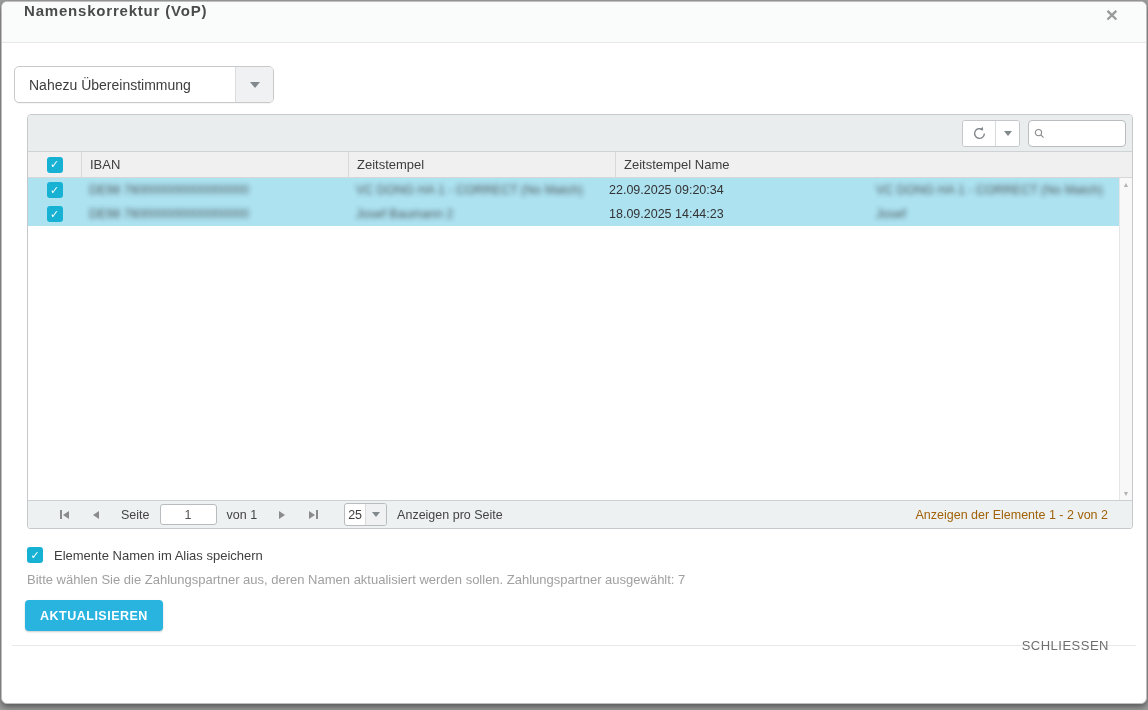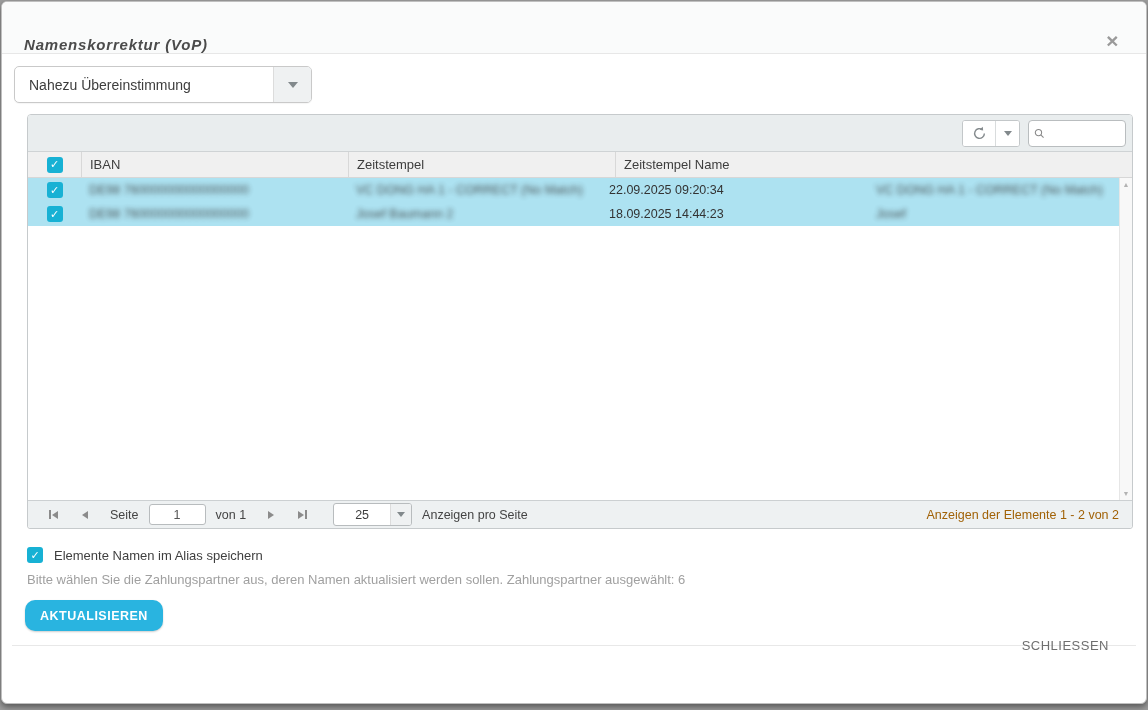--- a/index.html
+++ b/index.html
@@ -11,32 +11,32 @@
     overflow:hidden;
   }
   .dialog {
     position:absolute; left:1px; top:1px; width:1146px; height:703px;
     background:#ffffff; border:1px solid #bfbfbf; border-radius:6px;
     box-shadow:0 3px 6px rgba(0,0,0,.45);
     overflow:hidden;
   }
   
   .dlg-header {
-    position:absolute; top:0; left:0; right:0; height:52px;
+    position:absolute; top:0; left:0; right:0; height:41px;
     background:#fafbfb; border-bottom:1px solid #e7e7e7;
-    display:flex; align-items:flex-end; padding:0 22px;font-style:italic;
+    display:flex; align-items:flex-start; padding:0 22px;
   }
   .dlg-title { font-size:15px; font-weight:bold; color:#4b4b4b; letter-spacing:.8px; }
   .dlg-close {
     margin-left:auto; color:#9a9a9a; font-size:21px; line-height:1;
     cursor:pointer; font-weight:bold; padding:2px 6px;
   }
   
   .filter-select {
-    position:absolute; left:12px; top:64px; width:298px; height:37px;
+    position:absolute; left:12px; top:64px; width:260px; height:37px;
     background:#fff; border:1px solid #c9c9c9; border-radius:5px;
     display:flex; align-items:stretch; overflow:hidden;
     box-shadow:0 1px 1px rgba(0,0,0,.04);
   }
   .filter-select .val {
     flex:1; display:flex; align-items:center; padding:0 14px;
     font-size:14px; color:#3d3d3d;
   }
   .select-trigger {
     width:38px; background:#eff1f2; border-left:1px solid #dcdcdc;
@@ -97,46 +97,46 @@
   }
   .vscroll {
     position:absolute; right:0; top:0; bottom:0; width:13px;
     background:#f8f8f8; border-left:1px solid #e6e6e6;
     display:flex; flex-direction:column; justify-content:space-between; align-items:center;
     padding:3px 0; color:#b3b3b3; font-size:7px;
   }
   .grid-pager {
     height:28px; background:#eef1f2; border-top:1px solid #ccd0d2;
     display:flex; align-items:center; font-size:12.5px; color:#444;
-    padding:0 9px; border-radius:0 0 3px 3px;
+    padding:0 20px; border-radius:0 0 3px 3px;
   }
   .pg-ic { display:flex; align-items:center; gap:1px; padding:0 12px; cursor:pointer; }
   .tri-left  { width:0;height:0;border-top:4px solid transparent;border-bottom:4px solid transparent;border-right:6px solid #8b8b8b; }
   .tri-right { width:0;height:0;border-top:4px solid transparent;border-bottom:4px solid transparent;border-left:6px solid #8b8b8b; }
   .vbar { width:2px; height:9px; background:#8b8b8b; }
   .pg-label { padding:0 10px; }
   .page-input {
     width:57px; height:21px; border:1px solid #b8bcbe; border-radius:3px;
     text-align:center; font-size:12.5px; color:#555; font-family:inherit; outline:none; background:#fff;
   }
   .size-select {
     margin-left:14px; height:23px; border:1px solid #b8bcbe; border-radius:3px;
     display:flex; align-items:stretch; background:#fff; overflow:hidden; cursor:pointer;
   }
-  .size-select .val { width:56px; display:flex; align-items:center; justify-content:center; font-size:12.5px; color:#3d3d3d; }
+  .size-select .val { width:20px; display:flex; align-items:center; justify-content:center; font-size:12.5px; color:#3d3d3d; }
   .size-select .arr { width:21px; background:#eff1f2; border-left:1px solid #dcdcdc; display:flex; align-items:center; justify-content:center; }
   .pg-items { padding-left:10px; }
   .pg-status { margin-left:auto; color:#a16207; padding-right:4px; }
   
   .alias-row { position:absolute; left:25px; top:545px; display:flex; align-items:center; gap:11px; }
   .alias-label { font-size:13px; color:#3f3f3f; }
   .hint { position:absolute; left:25px; top:570px; font-size:13px; color:#a0a0a0; }
   .update-btn {
     position:absolute; left:23px; top:598px; height:31px;
-    background:#29b4e0; color:#fff; border:none; border-radius:10px;
+    background:#29b4e0; color:#fff; border:none; border-radius:4px;
     font-size:12.5px; font-weight:bold; letter-spacing:.5px;
     padding:0 15px; cursor:pointer; font-family:inherit;
     box-shadow:0 1px 2px rgba(0,0,0,.2);
   }
   .footer-line { position:absolute; left:10px; right:10px; top:643px; height:1px; background:#e8e8e8; }
   .close-action {
     position:absolute; right:37px; top:636px;
     font-size:13px; color:#6f6f6f; letter-spacing:.5px; cursor:pointer;
   }
   svg { display:block; }
@@ -260,20 +260,20 @@
       <div class="pg-status">Anzeigen der Elemente 1 - 2 von 2</div>
     </div>
 
   </div>
 
   <div class="alias-row">
     <div class="checkbox">✓</div>
     <div class="alias-label">Elemente Namen im Alias speichern</div>
   </div>
 
-  <div class="hint">Bitte wählen Sie die Zahlungspartner aus, deren Namen aktualisiert werden sollen. Zahlungspartner ausgewählt: 6</div>
+  <div class="hint">Bitte wählen Sie die Zahlungspartner aus, deren Namen aktualisiert werden sollen. Zahlungspartner ausgewählt: 7</div>
 
   <button class="update-btn">AKTUALISIEREN</button>
 
   <div class="footer-line"></div>
   <div class="close-action">SCHLIESSEN</div>
 
 </div>
 
 </body></html>

